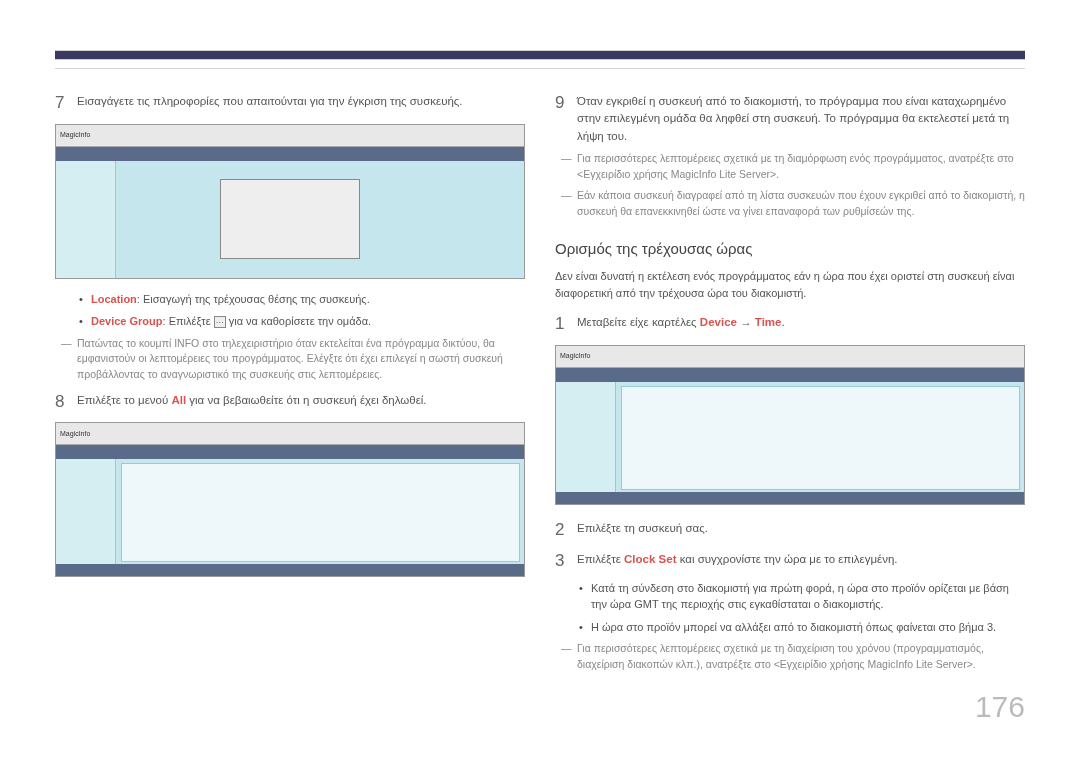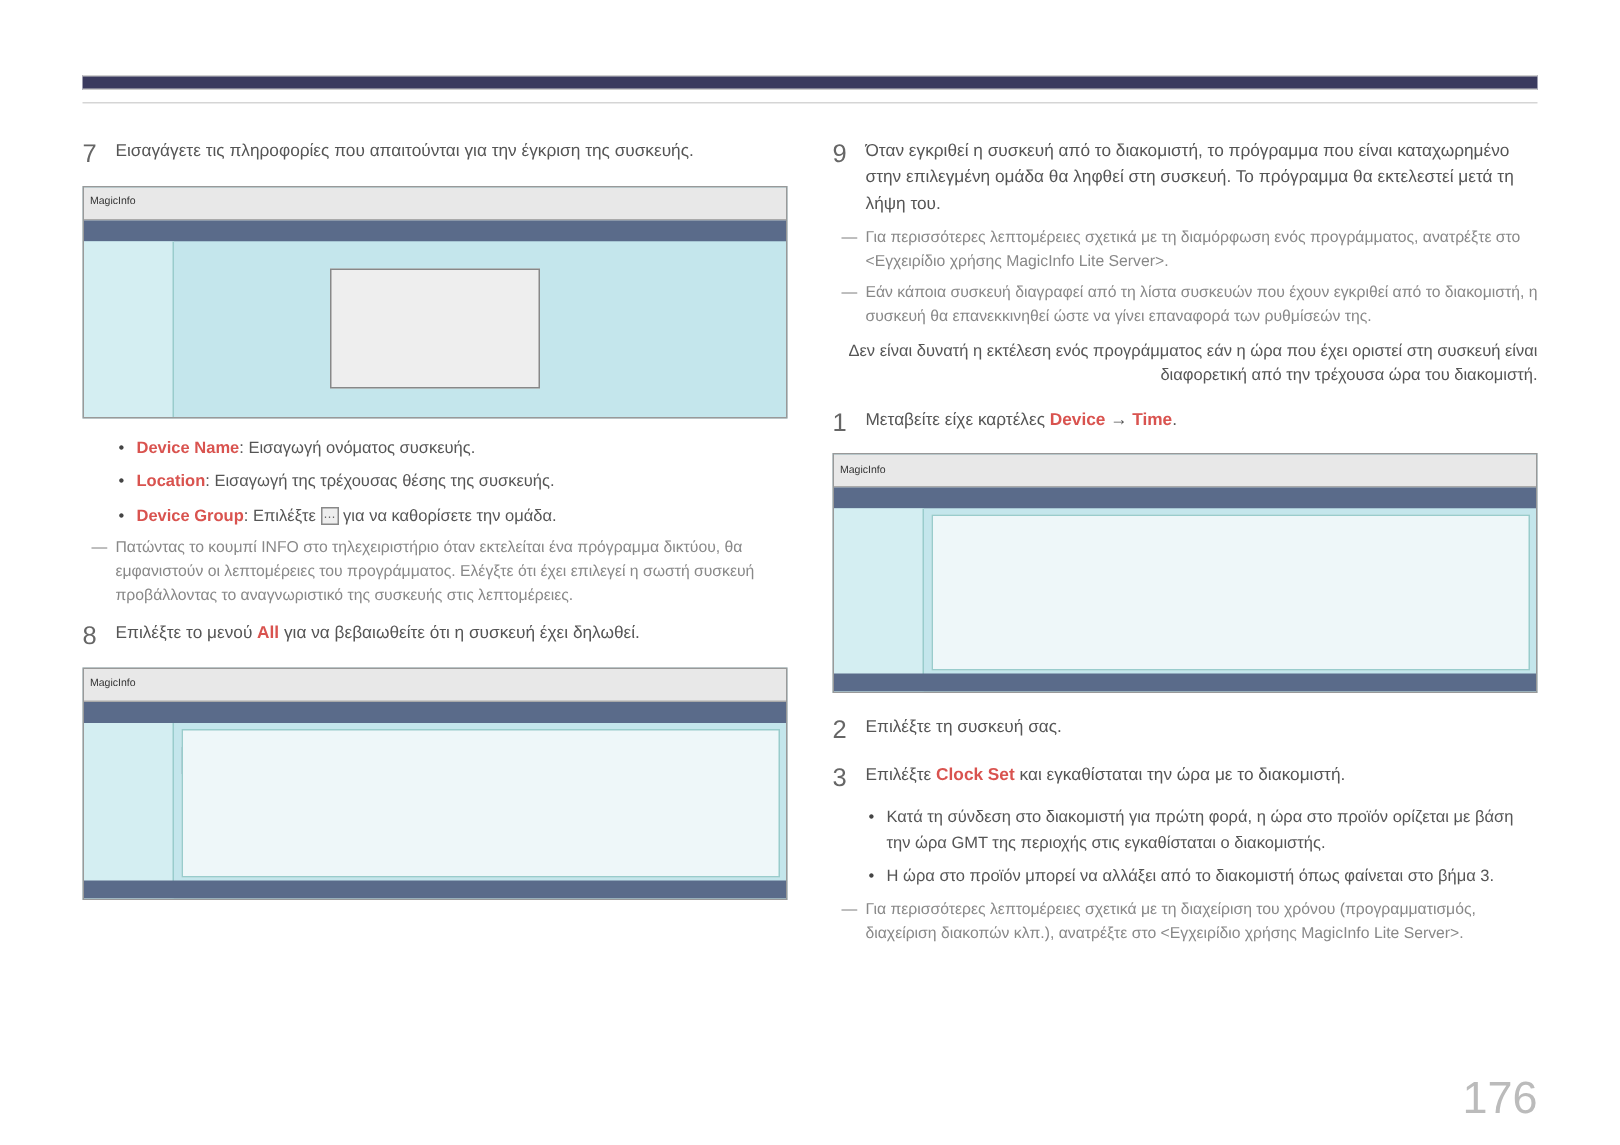--- a/index.html
+++ b/index.html
@@ -88,24 +88,24 @@
       text-align: center;
       line-height: 11px;
       color:#666;
     }
     .section-title {
       font-size: 15px;
       color: #444;
       margin: 18px 0 8px 0;
       font-weight: 400;
     }
-    .subtext { font-size: 11px; margin-bottom: 10px; text-align: right; }
+    .subtext { font-size: 11px; margin-bottom: 10px; }
     .page-num {
       position: absolute;
-      bottom: 8px;
+      bottom: 34px;
       right: 55px;
       font-size: 30px;
       color: #bbb;
       font-weight: 300;
     }
   </style>
 </head>
 <body>
 
 <div class="top-bar"></div>
@@ -124,23 +124,20 @@
           <span class="sp-logo">MagicInfo</span>
         </div>
       <div class="sp-ribbon"></div>
       <div class="sp-body">
         <div class="sp-sidebar"></div>
         <div class="sp-dialog"></div>
       </div>
     </div>
 
     <ul class="bullets">
-      <li>
-        <span class="red">Device Name</span><span>: Εισαγωγή ονόματος συσκευής.</span>
-      </li>
       <li>
         <span class="red">Location</span><span>: Εισαγωγή της τρέχουσας θέσης της συσκευής.</span>
       </li>
       <li>
         <span class="red">Device Group</span>:
         <span>Επιλέξτε</span>
         <span class="icon-box">⋯</span>
         <span>για να καθορίσετε την ομάδα.</span>
       </li>
     </ul>
@@ -179,20 +176,21 @@
 
     <div class="note">
       <div class="note-dash">―</div>
       <div class="note-body">Για περισσότερες λεπτομέρειες σχετικά με τη διαμόρφωση ενός προγράμματος, ανατρέξτε στο &lt;Εγχειρίδιο χρήσης MagicInfo Lite Server&gt;.</div>
     </div>
     <div class="note">
       <div class="note-dash">―</div>
       <div class="note-body">Εάν κάποια συσκευή διαγραφεί από τη λίστα συσκευών που έχουν εγκριθεί από το διακομιστή, η συσκευή θα επανεκκινηθεί ώστε να γίνει επαναφορά των ρυθμίσεών της.</div>
     </div>
 
+    <div class="section-title">Ορισμός της τρέχουσας ώρας</div>
     <div class="subtext">Δεν είναι δυνατή η εκτέλεση ενός προγράμματος εάν η ώρα που έχει οριστεί στη συσκευή είναι διαφορετική από την τρέχουσα ώρα του διακομιστή.</div>
 
     <div class="step">
       <div class="step-num">1</div>
       <div class="step-body">
         <span>Μεταβείτε είχε καρτέλες </span><span class="red">Device</span><span> → </span><span class="red">Time</span><span>.</span>
       </div>
     </div>
 
     <div class="screenshot-placeholder sp9">
@@ -208,21 +206,21 @@
     </div>
 
     <div class="step">
       <div class="step-num">2</div>
       <div class="step-body">Επιλέξτε τη συσκευή σας.</div>
     </div>
 
     <div class="step">
       <div class="step-num">3</div>
       <div class="step-body">
-        <span>Επιλέξτε </span><span class="red">Clock Set</span><span> και εγκαθίσταται την ώρα με το διακομιστή.</span>
+        <span>Επιλέξτε </span><span class="red">Clock Set</span><span> και συγχρονίστε την ώρα με το επιλεγμένη.</span>
       </div>
     </div>
 
     <ul class="bullets">
       <li>Κατά τη σύνδεση στο διακομιστή για πρώτη φορά, η ώρα στο προϊόν ορίζεται με βάση την ώρα GMT της περιοχής στις εγκαθίσταται ο διακομιστής.</li>
       <li>Η ώρα στο προϊόν μπορεί να αλλάξει από το διακομιστή όπως φαίνεται στο βήμα 3.</li>
     </ul>
 
     <div class="note">
       <div class="note-dash">―</div>

